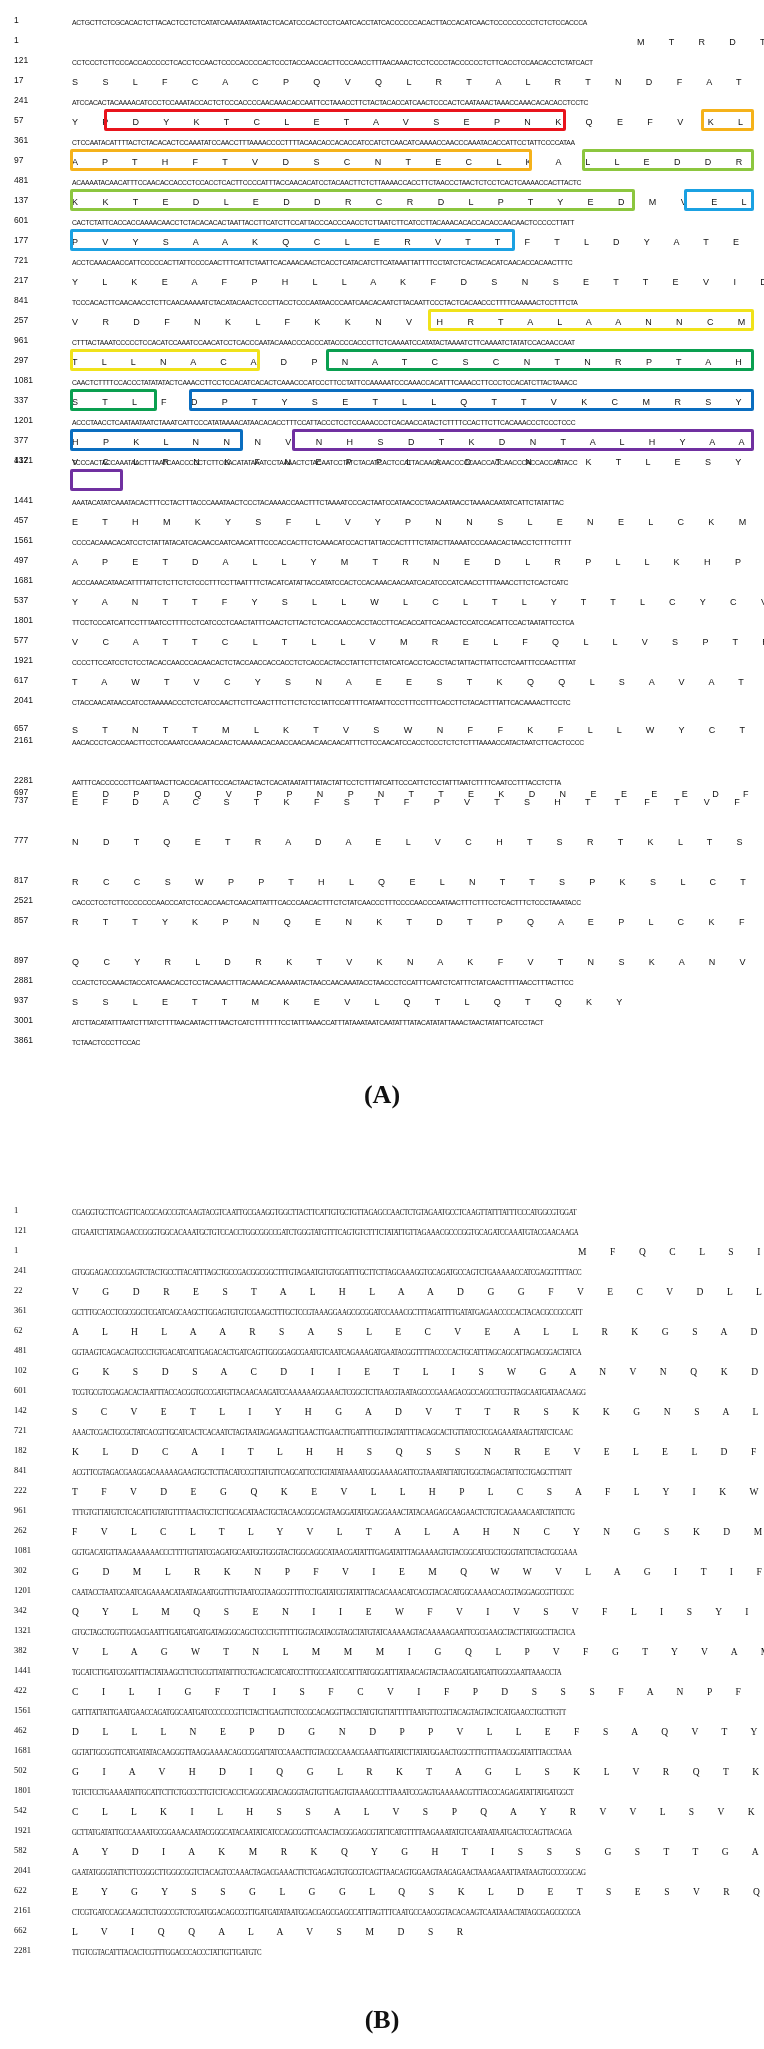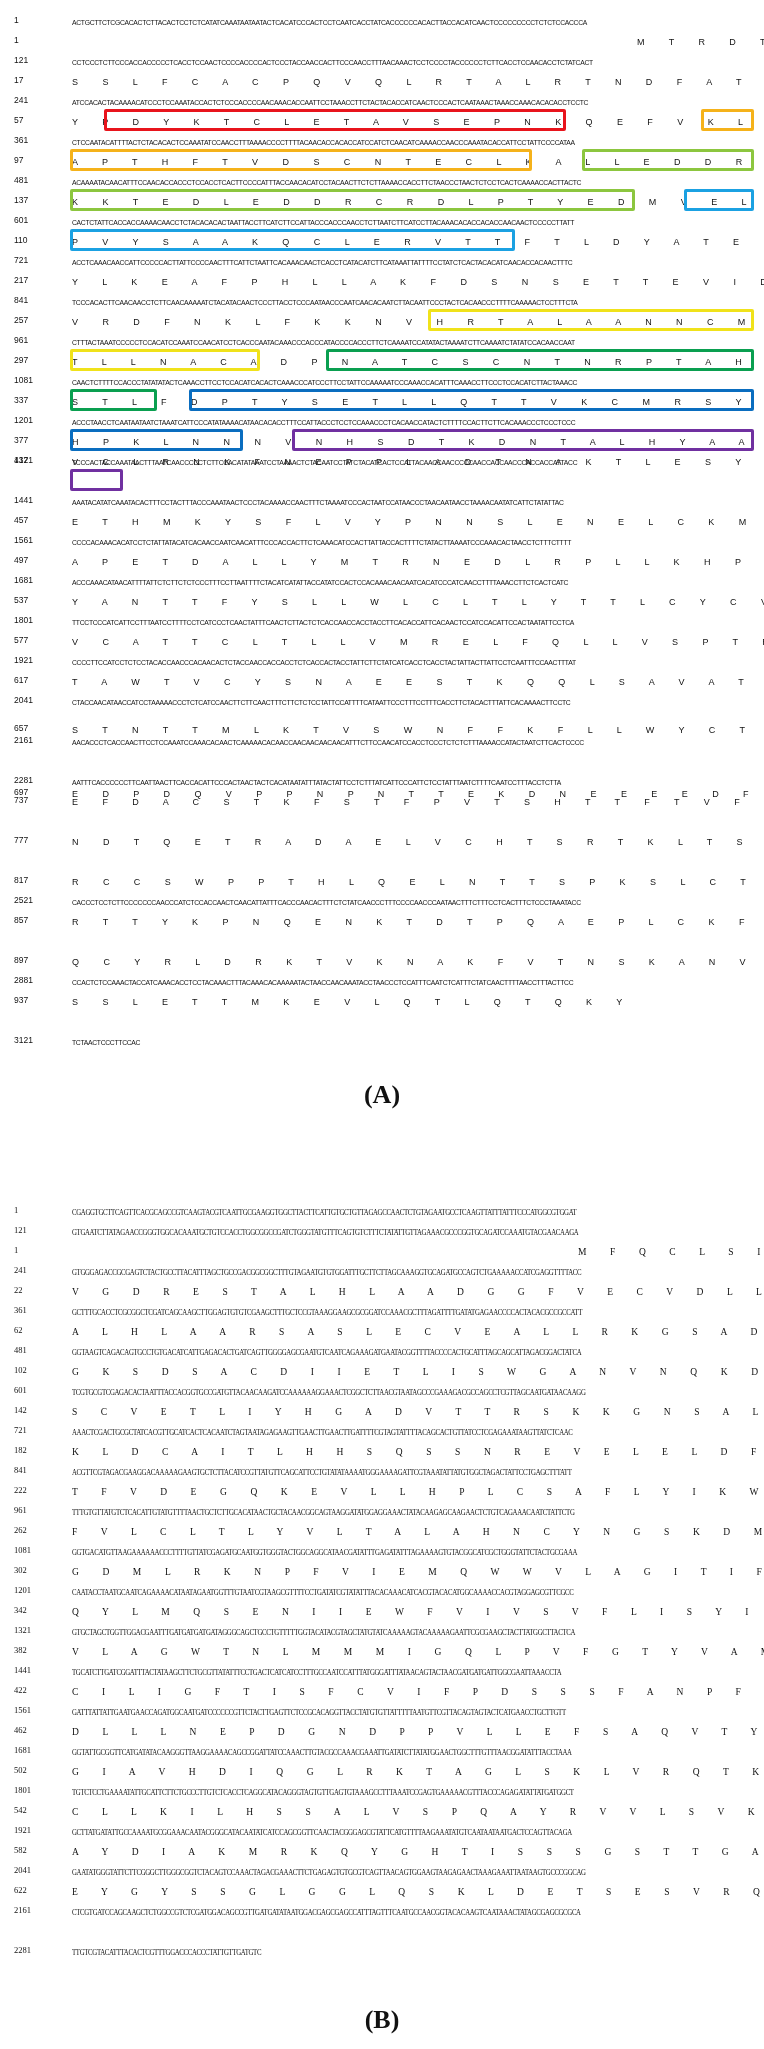--- a/index.html
+++ b/index.html
@@ -63,21 +63,21 @@
     </div>
     <div class="row" style="top: 190px;">
       <span class="num">137</span>
       <span class="seq"><span class="aa" style="white-space: pre;">K K T E D L E D D R C R D L P T Y E D M V E L L L K A C C N A N S P D S K C V T</span></span>
     </div>
     <div class="row" style="top: 210px;">
       <span class="num">601</span>
       <span class="seq"><span class="nt" style="white-space: pre;">CACTCTATTCACCACCAAAACAACCTCTACACACACTAATTACCTTCATCTTCCATTACCCACCCAACCTCTTAATCTTCATCCTTACAAACACACCACACCAACAACTCCCCCTTATT</span></span>
     </div>
     <div class="row" style="top: 230px;">
-      <span class="num">110</span>
+      <span class="num">177</span>
       <span class="seq"><span class="aa" style="white-space: pre;">P V Y S A A K Q C L E R V T T F T L D Y A T E P V N L D A Y K D R R C R T A R Y</span></span>
     </div>
     <div class="row" style="top: 250px;">
       <span class="num">721</span>
       <span class="seq"><span class="nt" style="white-space: pre;">ACCTCAAACAACCATTCCCCCACTTATTCCCCAACTTTCATTCTAATTCACAAACAACTCACCTCATACATCTTCATAAATTATTTTCCTATCTCACTACACATCAACACCACAACTTTC</span></span>
     </div>
     <div class="row" style="top: 270px;">
       <span class="num">217</span>
       <span class="seq"><span class="aa" style="white-space: pre;">Y L K E A F P H L L A K F D S N S E T T E V I D V D K L F S Y L S R H E E D N F</span></span>
     </div>
@@ -206,22 +206,26 @@
       <span class="seq"><span class="aa" style="white-space: pre;">Q C Y R L D R K T V K N A K F V T N S K A N V S E F D E L K E K L S N Y E A E M</span></span>
     </div>
     <div class="row" style="top: 970px;">
       <span class="num">2881</span>
       <span class="seq"><span class="nt" style="white-space: pre;">CCACTCTCCAAACTACCATCAAACACCTCCTACAAACTTTACAAACACAAAAATACTAACCAACAAATACCTAACCCTCCATTTCAATCTCATTTCTATCAACTTTTAACCTTTACTTCC</span></span>
     </div>
     <div class="row" style="top: 990px;">
       <span class="num">937</span>
       <span class="seq"><span class="aa" style="white-space: pre;">S S L E T T M K E V L Q T L Q T Q K Y</span></span>
     </div>
+    <div class="row" style="top: 1010px;">
+      <span class="num">3001</span>
+      <span class="seq"><span class="nt" style="white-space: pre;">ATCTTACATATTTAATCTTTATCTTTTAACAATACTTTAACTCATCTTTTTTTCCTATTTAAACCATTTATAAATAATCAATATTTATACATATATTAAACTAACTATATTCATCCTACT</span></span>
+    </div>
     <div class="row" style="top: 1030px;">
-      <span class="num">3121</span>
+      <span class="num">3861</span>
       <span class="seq"><span class="nt" style="white-space: pre;">TCTAACTCCCTTCCAC</span></span>
     </div>
     <div class="box" style="border-color: rgb(232, 20, 28); top: 109px; left: 104.1px; width: 462.35px;"></div>
     <div class="box" style="border-color: rgb(245, 178, 26); top: 109px; left: 700.85px; width: 53.15px;"></div>
     <div class="box" style="border-color: rgb(245, 178, 26); top: 149px; left: 70px; width: 462.35px;"></div>
     <div class="box" style="border-color: rgb(140, 198, 63); top: 149px; left: 581.5px; width: 172.5px;"></div>
     <div class="box" style="border-color: rgb(140, 198, 63); top: 189px; left: 70px; width: 564.65px;"></div>
     <div class="box" style="border-color: rgb(27, 161, 226); top: 189px; left: 683.8px; width: 70.2px;"></div>
     <div class="box" style="border-color: rgb(27, 161, 226); top: 229px; left: 70px; width: 445.3px;"></div>
     <div class="box" style="border-color: rgb(240, 226, 26); top: 309px; left: 428.05px; width: 325.95px;"></div>
@@ -373,18 +377,22 @@
       <span class="seq"><span class="nt" style="white-space: pre;">GAATATGGGTATTCTTCGGGCTTGGGCGGTCTACAGTCCAAACTAGACGAAACTTCTGAGAGTGTGCGTCAGTTAACAGTGGAAGTAAGAGAACTAAAGAAATTAATAAGTGCCCGGCAG</span></span>
     </div>
     <div class="row" style="top: 690px;">
       <span class="num">622</span>
       <span class="seq"><span class="aa" style="white-space: pre;">E Y G Y S S G L G G L Q S K L D E T S E S V R Q L T V E V R E L K K L I S A R Q</span></span>
     </div>
     <div class="row" style="top: 710px;">
       <span class="num">2161</span>
       <span class="seq"><span class="nt" style="white-space: pre;">CTCGTGATCCAGCAAGCTCTGGCCGTCTCGATGGACAGCCGTTGATGATATAATGGACGAGCGAGCCATTTAGTTTCAATGCCAACGGTACACAAGTCAATAAACTATAGCGAGCGCGCA</span></span>
     </div>
+    <div class="row" style="top: 730px;">
+      <span class="num">662</span>
+      <span class="seq"><span class="aa" style="white-space: pre;">L V I Q Q A L A V S M D S R</span></span>
+    </div>
     <div class="row" style="top: 750px;">
       <span class="num">2281</span>
       <span class="seq"><span class="nt" style="white-space: pre;">TTGTCGTACATTTACACTCGTTTGGACCCACCCTATTGTTGATGTC</span></span>
     </div>
   </div>
 <div class="label" id="labelB">(B)</div>
 
 </body></html>

